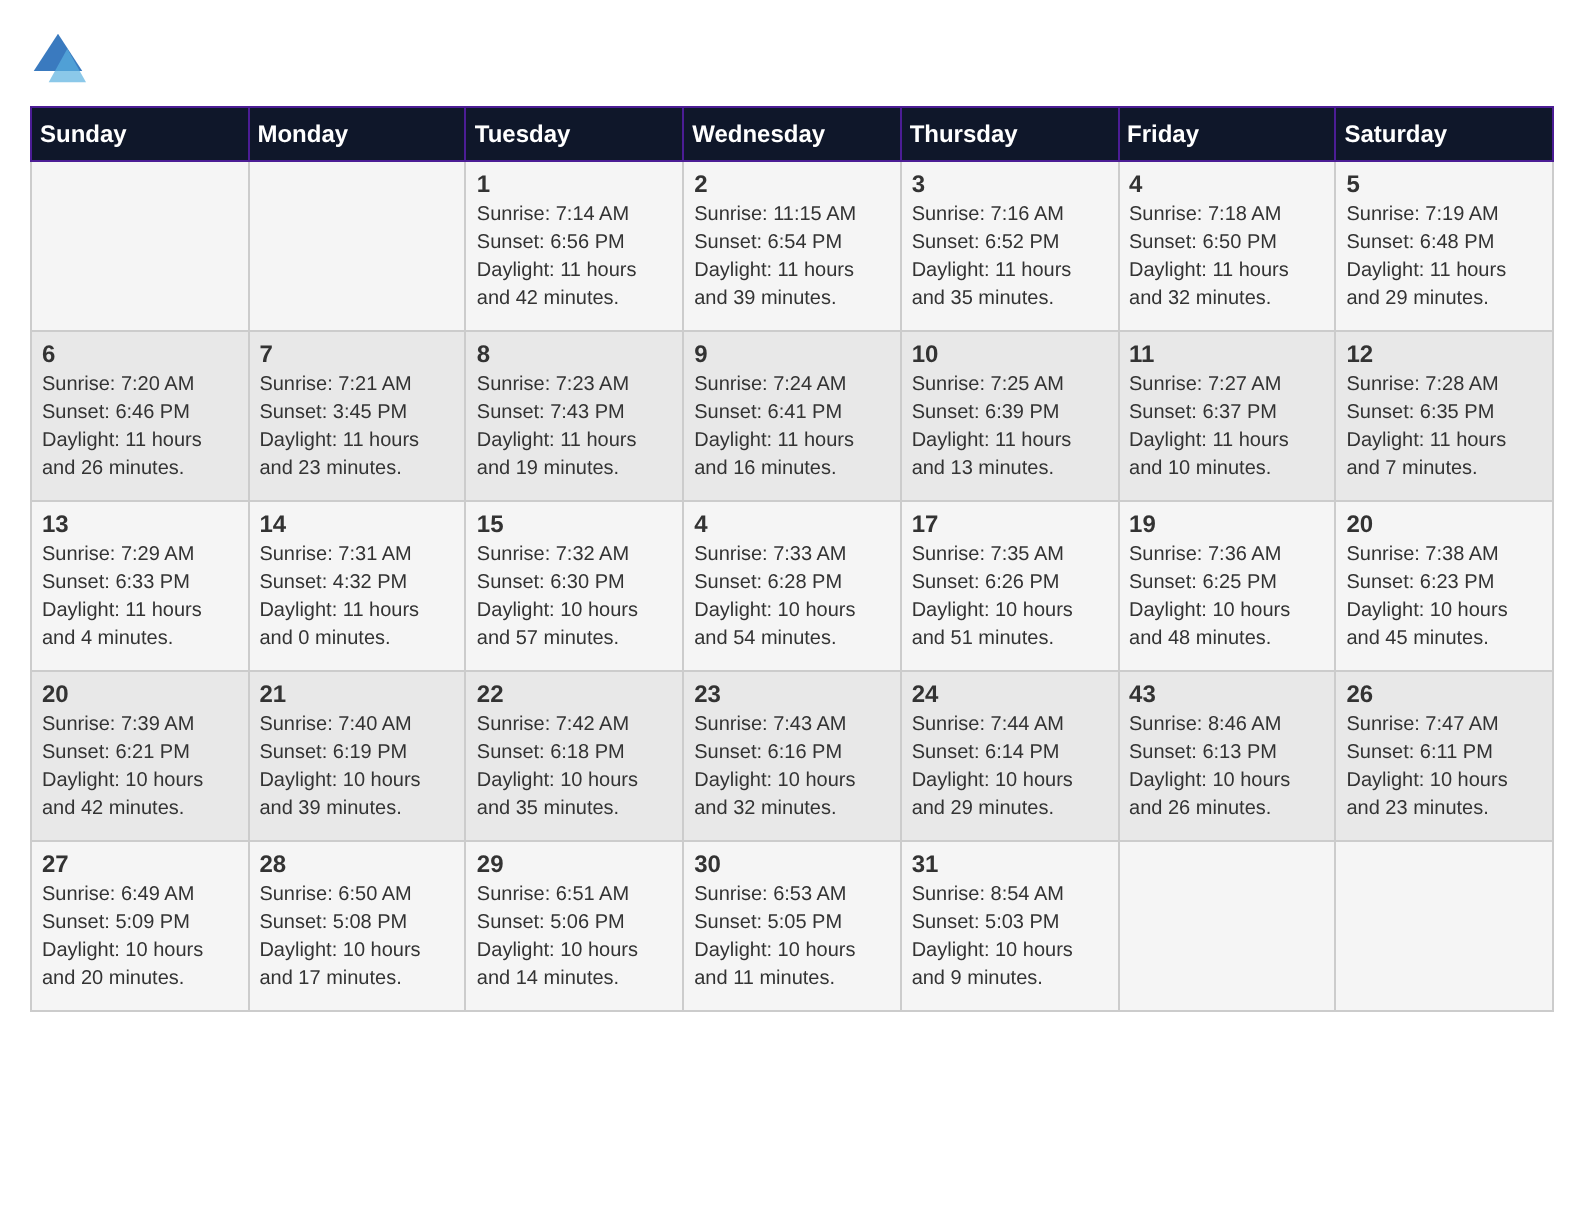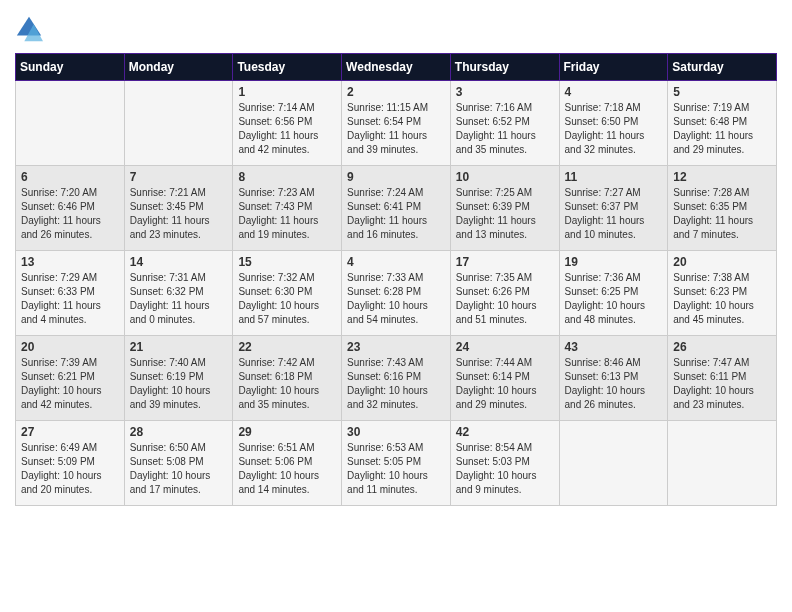--- a/index.html
+++ b/index.html
@@ -200,21 +200,21 @@
       <tr>
         <td>
           <span class="day-num">13</span>
           <div class="day-info">Sunrise: 7:29 AM
 Sunset: 6:33 PM
 Daylight: 11 hours and 4 minutes.</div>
         </td>
         <td>
           <span class="day-num">14</span>
           <div class="day-info">Sunrise: 7:31 AM
-Sunset: 6:32 PM
+Sunset: 4:32 PM
 Daylight: 11 hours and 0 minutes.</div>
         </td>
         <td>
           <span class="day-num">15</span>
           <div class="day-info">Sunrise: 7:32 AM
 Sunset: 6:30 PM
 Daylight: 10 hours and 57 minutes.</div>
         </td>
         <td>
           <span class="day-num">4</span>
@@ -304,21 +304,21 @@
 Sunset: 5:06 PM
 Daylight: 10 hours and 14 minutes.</div>
         </td>
         <td>
           <span class="day-num">30</span>
           <div class="day-info">Sunrise: 6:53 AM
 Sunset: 5:05 PM
 Daylight: 10 hours and 11 minutes.</div>
         </td>
         <td>
-          <span class="day-num">42</span>
+          <span class="day-num">31</span>
           <div class="day-info">Sunrise: 8:54 AM
 Sunset: 5:03 PM
 Daylight: 10 hours and 9 minutes.</div>
         </td>
         <td></td>
         <td></td>
       </tr>
     </tbody>
 </table>
 

